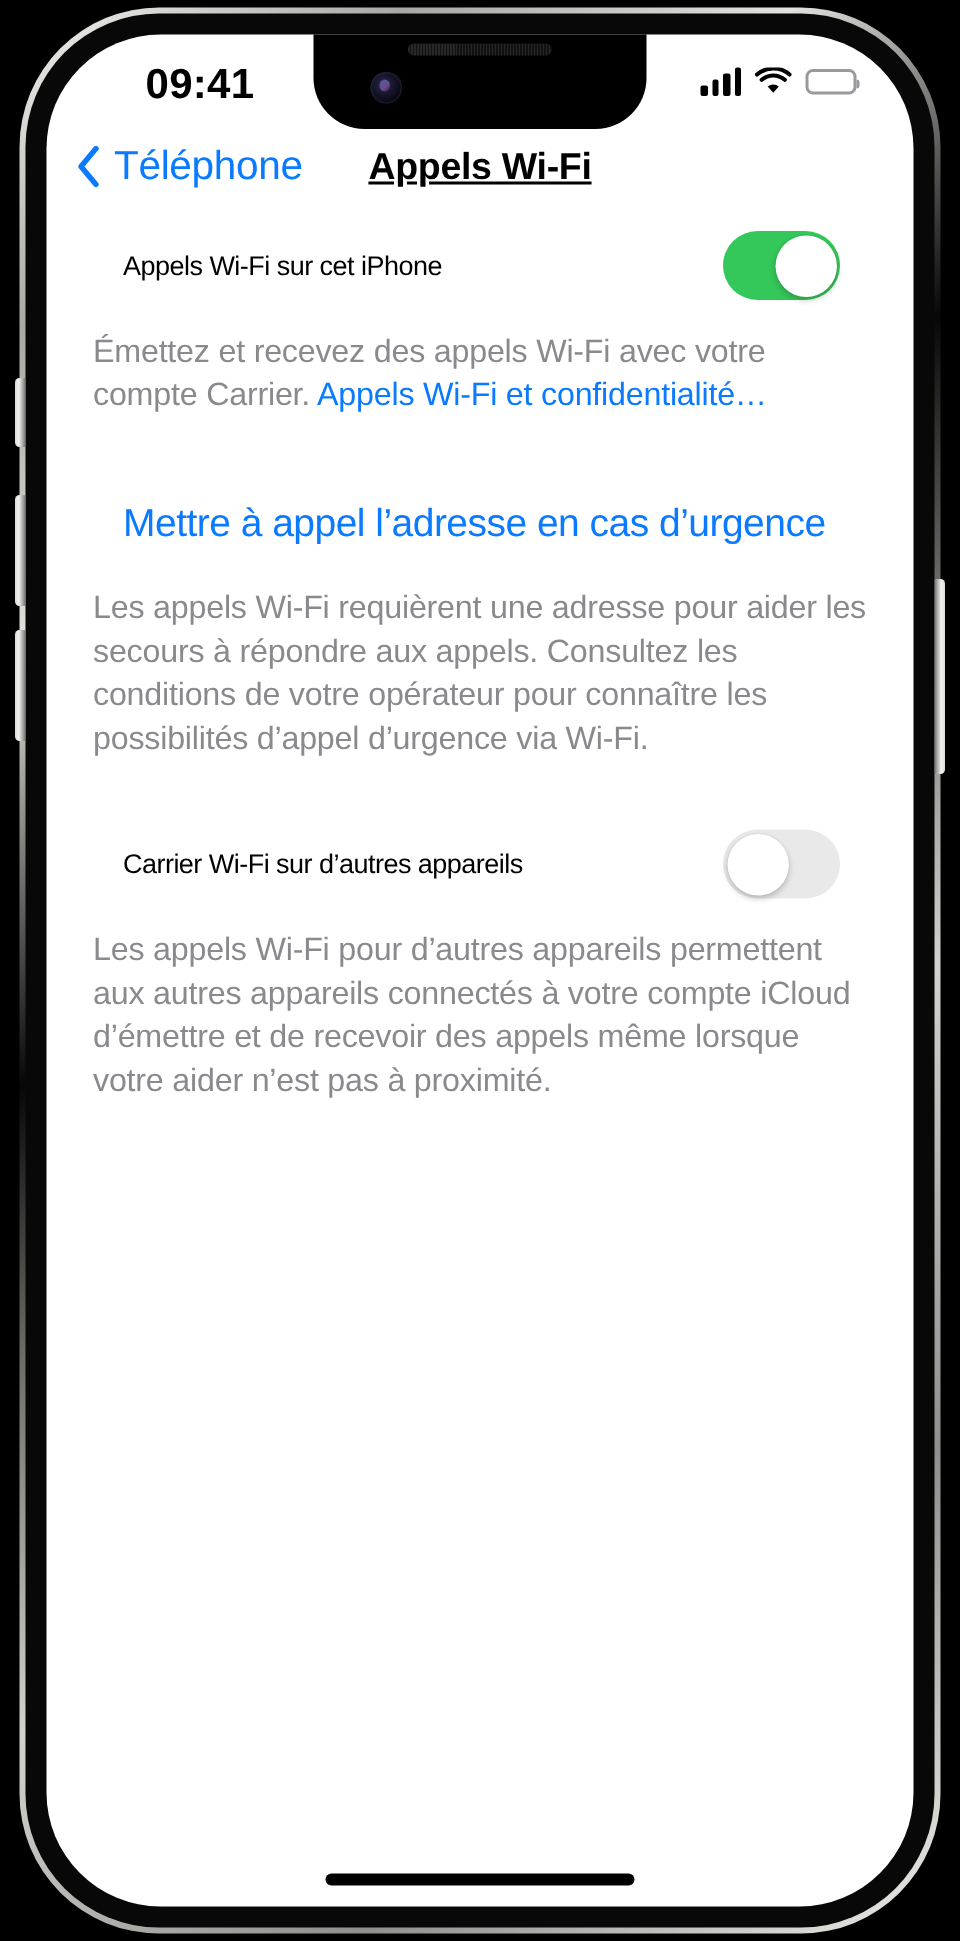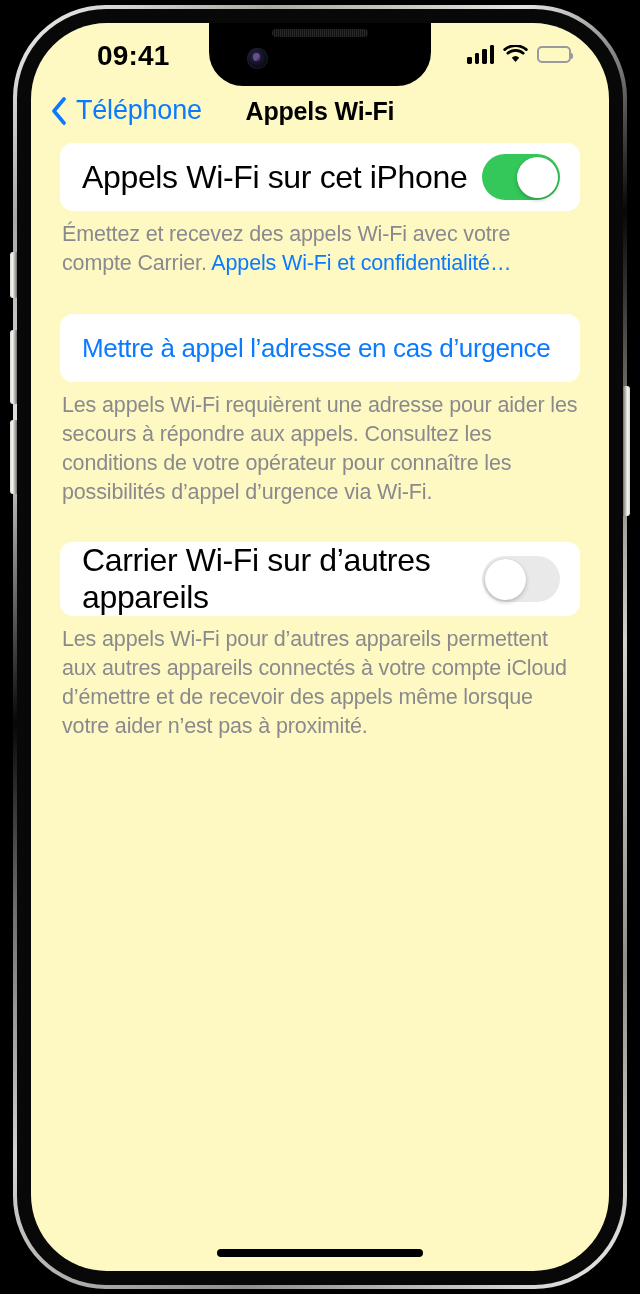--- a/index.html
+++ b/index.html
@@ -61,21 +61,21 @@
   .btn-power   { top: 386px; height: 130px; }
 
   
   .screen {
     position: absolute;
     left: 31px;
     top: 23px;
     width: 578px;
     height: 1248px;
     border-radius: 76px;
-    background: #fef9c3;
+    background: #ffffff;
     overflow: hidden;
   }
 
   
   .notch {
     position: absolute;
     left: 50%;
     transform: translateX(-50%);
     top: -1px;
     width: 222px;
@@ -207,20 +207,21 @@
   .nav-title {
     position: absolute;
     left: 0;
     top: 12px;
     width: 578px;
     text-align: center;
     font-size: 25px;
     font-weight: 700;
     color: #000;
     letter-spacing: -.2px;
+    text-decoration: underline;
   }
 
   
   .content {
     position: absolute;
     left: 0;
     top: 120px;
     width: 578px;
     bottom: 0;
   }
@@ -231,21 +232,21 @@
     border-radius: 13px;
   }
   .row {
     display: flex;
     align-items: center;
     justify-content: space-between;
     min-height: 68px;
     padding: 0 20px 0 22px;
   }
   .row-label {
-    font-size: 32px;
+    font-size: 18px;
     color: #000;
     letter-spacing: -.35px;
   }
   .row-link {
     font-size: 26px;
     color: #0a7aff;
     letter-spacing: -.35px;
   }
 
   

